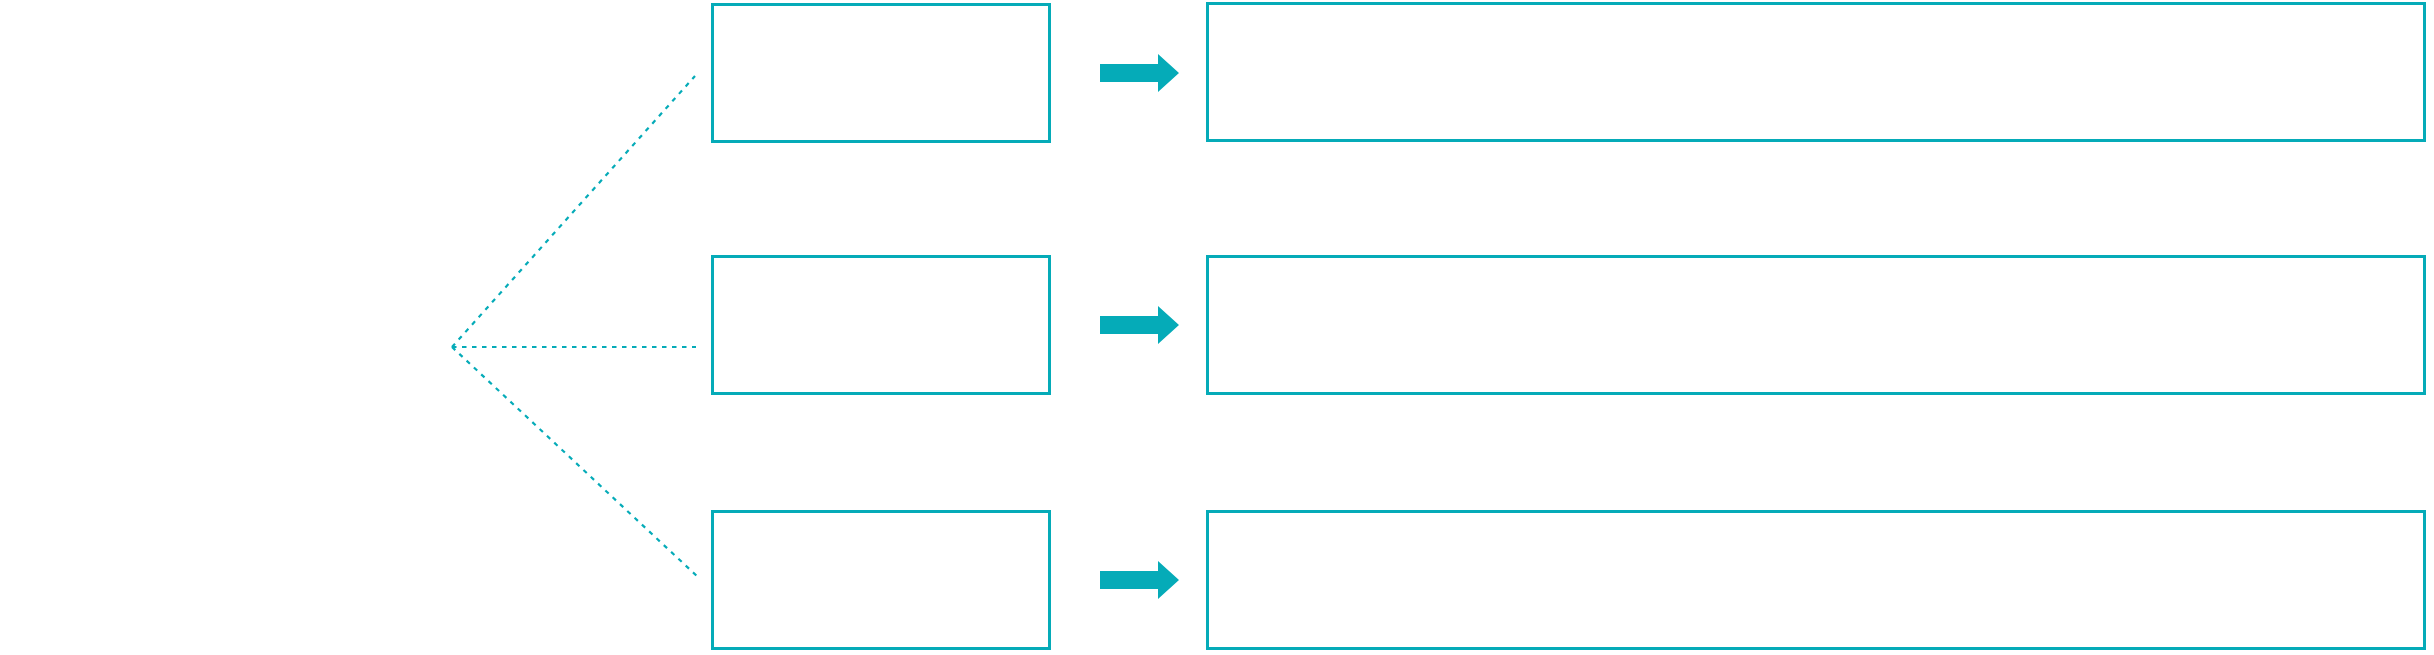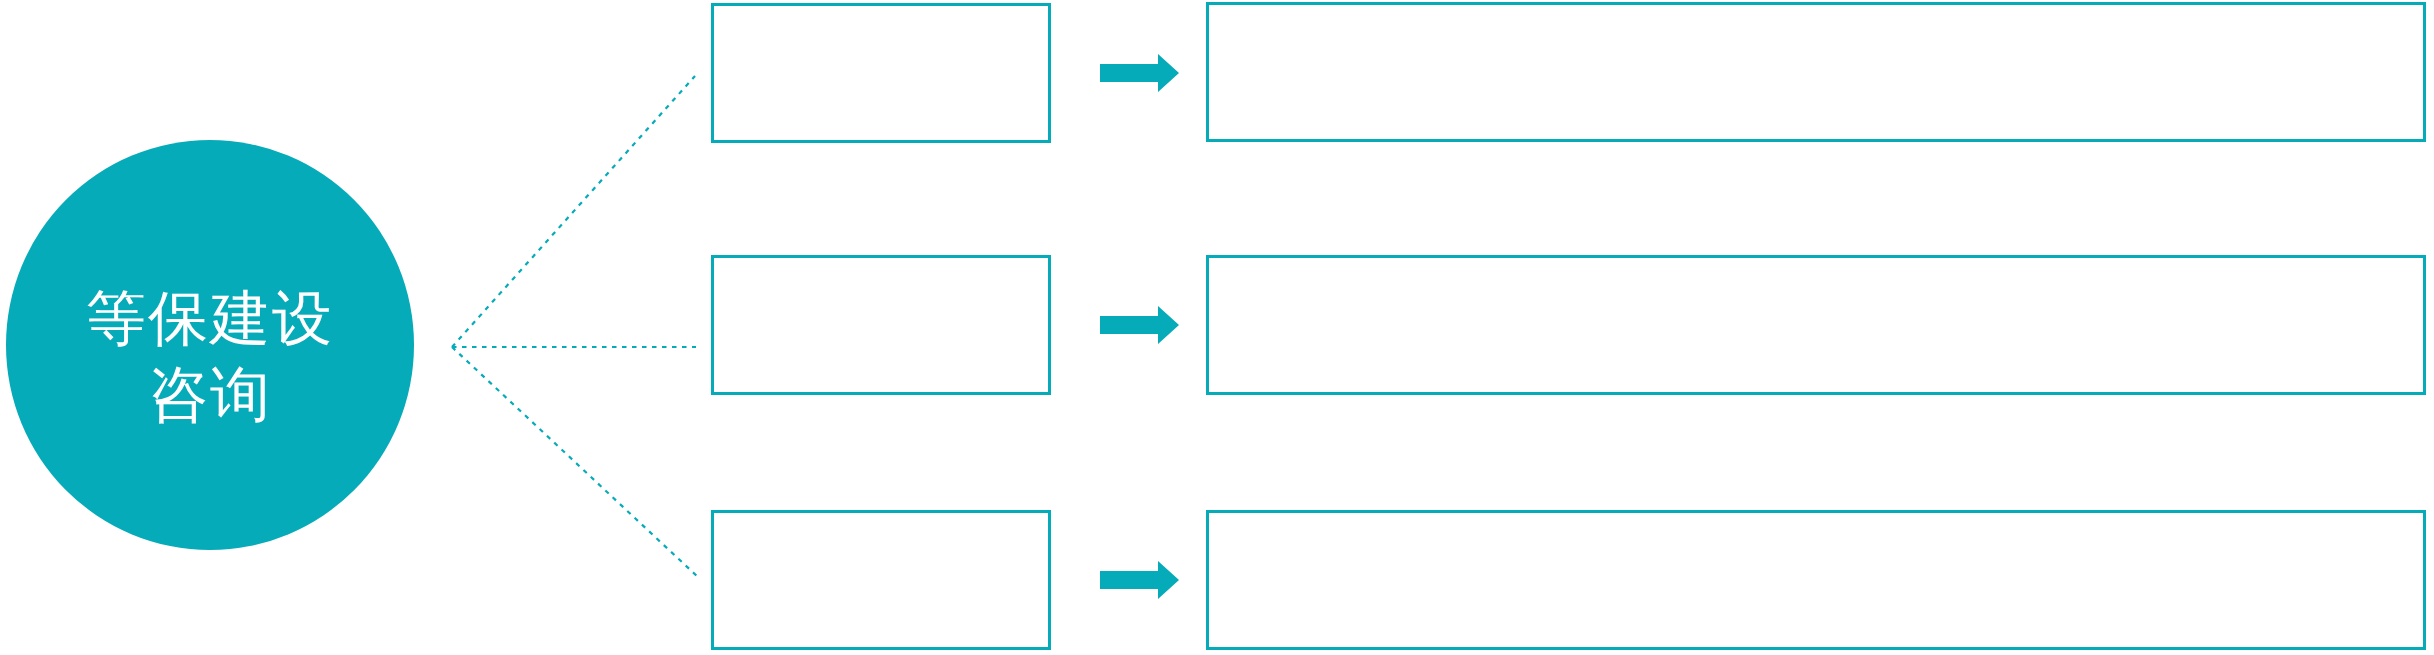--- a/index.html
+++ b/index.html
@@ -106,24 +106,20 @@
 <body>
 
 <div class="stage">
 
   <svg class="connectors" viewBox="0 0 2434 655" xmlns="http://www.w3.org/2000/svg">
     <line class="connector-line" x1="452" y1="347" x2="695" y2="76"></line>
     <line class="connector-line" x1="452" y1="347" x2="696" y2="347"></line>
     <line class="connector-line" x1="452" y1="347" x2="699" y2="578"></line>
   </svg>
 
-  <div class="hub-circle">
-    <div class="hub-line">等保建设</div>
-    <div class="hub-line">咨询</div>
-  </div>
 
   <div class="step-box row-1">
     <span></span>
   </div>
   <svg class="arrow-icon row-1" viewBox="0 0 80 40" xmlns="http://www.w3.org/2000/svg">
     <polygon class="accent-fill" points="0,11 58,11 58,1 79,20 58,39 58,29 0,29"></polygon>
   </svg>
   <div class="detail-box row-1">
     <span></span>
   </div>

